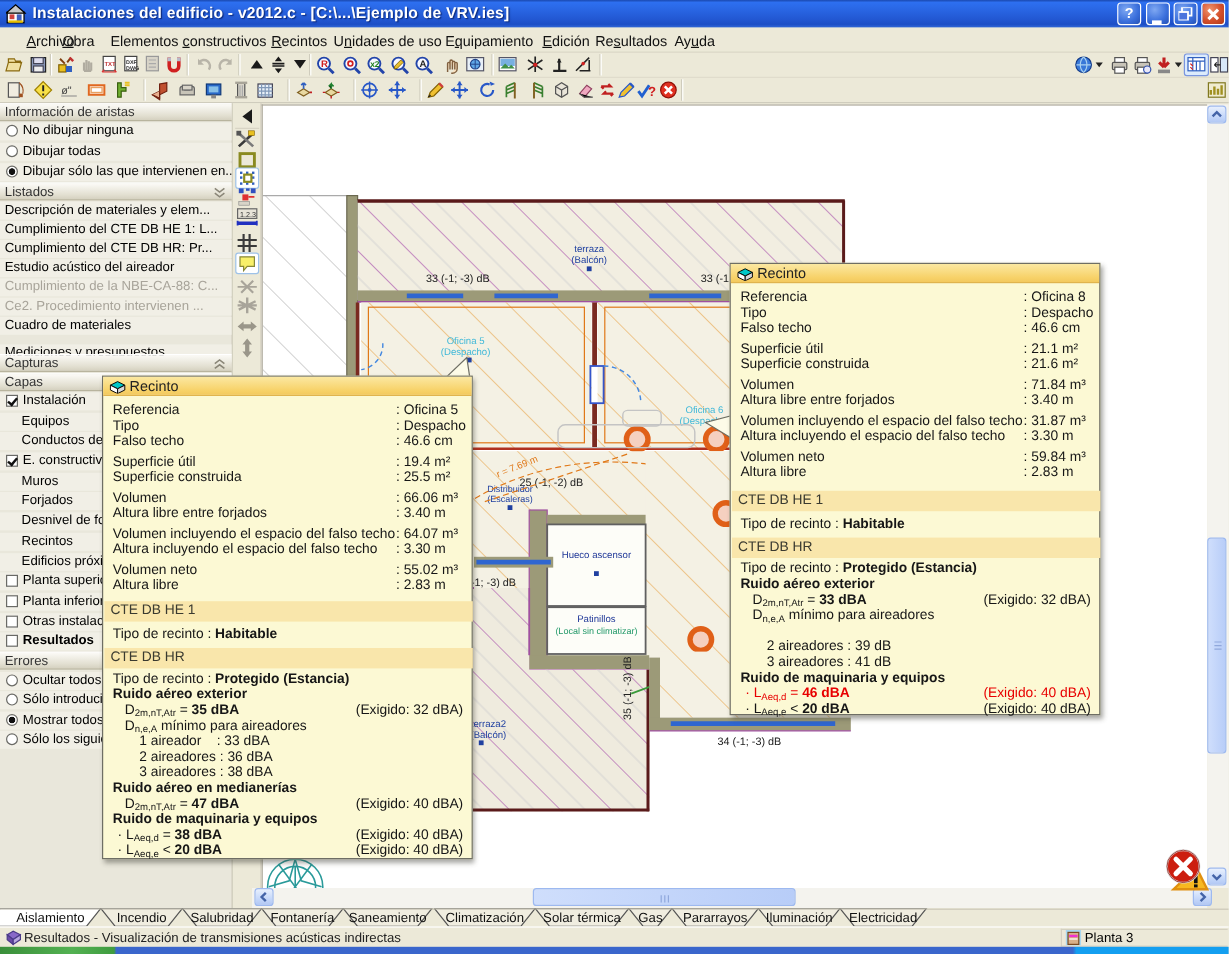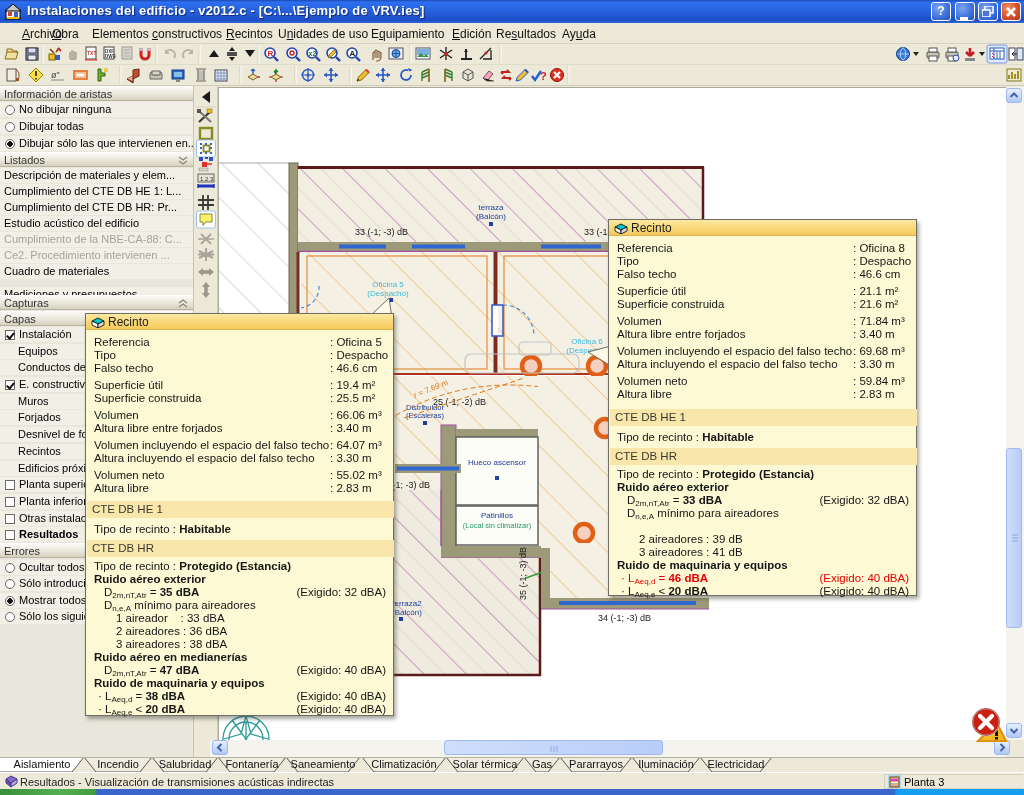--- a/index.html
+++ b/index.html
@@ -366,21 +366,21 @@
     <div class="hd" style="top:0px">Información de aristas</div>
     <div class="it" style="top:16px"><span class="rdo"></span>No dibujar ninguna</div>
     <div class="it" style="top:33px"><span class="rdo"></span>Dibujar todas</div>
     <div class="it" style="top:50px"><span class="rdo on"></span>Dibujar sólo las que intervienen en...</div>
     <div class="hd" style="top:66px">Listados<svg style="position:absolute;right:5px;top:3px" width="10" height="9">
         <path d="M1 1 L5 4 L9 1 M1 5 L5 8 L9 5" fill="none" stroke="#8a8678" stroke-width="1.3"></path>
       </svg></div>
     <div class="it" style="top:82px">Descripción de materiales y elem...</div>
     <div class="it" style="top:98px">Cumplimiento del CTE DB HE 1: L...</div>
     <div class="it" style="top:114px">Cumplimiento del CTE DB HR: Pr...</div>
-    <div class="it" style="top:130px">Estudio acústico del edificio</div>
+    <div class="it" style="top:130px">Estudio acústico del aireador</div>
     <div class="it gray" style="top:146px">Cumplimiento de la NBE-CA-88: C...</div>
     <div class="it gray" style="top:162px">Ce2. Procedimiento intervienen ...</div>
     <div class="it" style="top:178px">Cuadro de materiales</div>
     <div class="it" style="top:201px">Mediciones y presupuestos</div>
     <div class="hd" style="top:209px">Capturas<svg style="position:absolute;right:5px;top:3px" width="10" height="9">
         <path d="M1 4 L5 1 L9 4 M1 8 L5 5 L9 8" fill="none" stroke="#8a8678" stroke-width="1.3"></path>
       </svg></div>
     <div class="hd" style="top:225px">Capas</div>
     <div class="it" style="top:241px"><span class="chk on"></span>Instalación</div>
     <div class="it ind" style="top:258px">Equipos</div>
@@ -659,21 +659,21 @@
       <path d="M1 4 V8 L7 11 V7 Z" fill="#ffffff" stroke="#000" stroke-width="0.8"></path>
       <path d="M13 4 V8 L7 11 V7 Z" fill="#d8d8d8" stroke="#000" stroke-width="0.8"></path>
     </svg>
     <div class="r " style="top:22px;left:8px">Referencia<span class="v">: Oficina 8</span></div>
     <div class="r " style="top:35px;left:8px">Tipo<span class="v">: Despacho</span></div>
     <div class="r " style="top:48px;left:8px">Falso techo<span class="v">: 46.6 cm</span></div>
     <div class="r " style="top:65px;left:8px">Superficie útil<span class="v">: 21.1 m²</span></div>
     <div class="r " style="top:78px;left:8px">Superficie construida<span class="v">: 21.6 m²</span></div>
     <div class="r " style="top:95px;left:8px">Volumen<span class="v">: 71.84 m³</span></div>
     <div class="r " style="top:108px;left:8px">Altura libre entre forjados<span class="v">: 3.40 m</span></div>
-    <div class="r " style="top:125px;left:8px">Volumen incluyendo el espacio del falso techo<span class="v">: 69.68 m³</span></div>
+    <div class="r " style="top:125px;left:8px">Volumen incluyendo el espacio del falso techo<span class="v">: 31.87 m³</span></div>
     <div class="r " style="top:138px;left:8px">Altura incluyendo el espacio del falso techo<span class="v">: 3.30 m</span></div>
     <div class="r " style="top:155px;left:8px">Volumen neto<span class="v">: 59.84 m³</span></div>
     <div class="r " style="top:168px;left:8px">Altura libre<span class="v">: 2.83 m</span></div>
     <div class="band" style="top:189px">CTE DB HE 1</div>
     <div class="r " style="top:211px;left:8px">Tipo de recinto : <b>Habitable</b></div>
     <div class="band" style="top:228px">CTE DB HR</div>
     <div class="r " style="top:248px;left:8px">Tipo de recinto : <b>Protegido (Estancia)</b></div>
     <div class="r " style="top:261px;left:8px"><b>Ruido aéreo exterior</b></div>
     <div class="r " style="top:274px;left:18px">D<sub>2m,nT,Atr</sub> = <b>33 dBA</b><span class="x">(Exigido: 32 dBA)</span></div>
     <div class="r " style="top:287px;left:18px">D<sub>n,e,A</sub> mínimo para aireadores</div>

